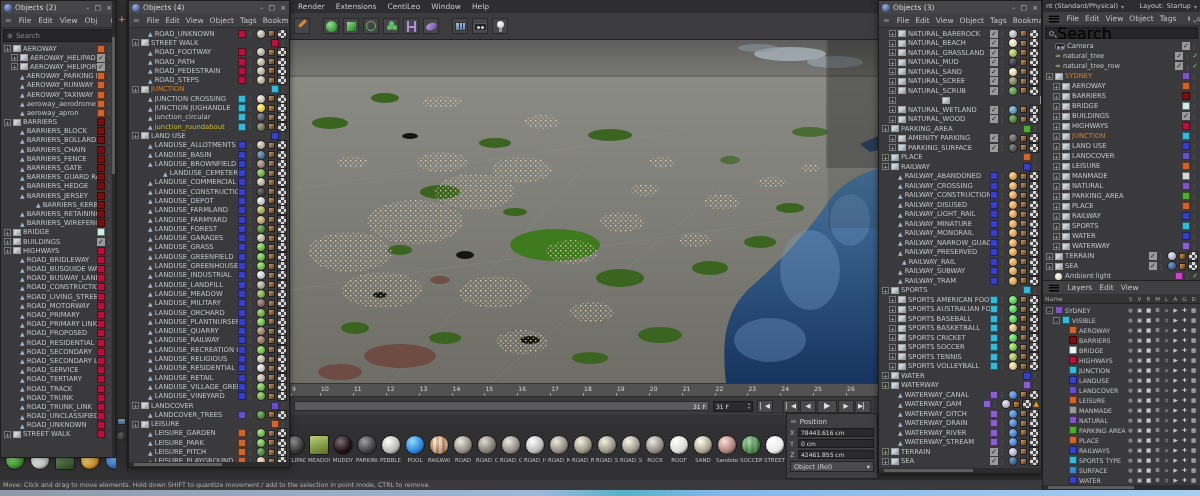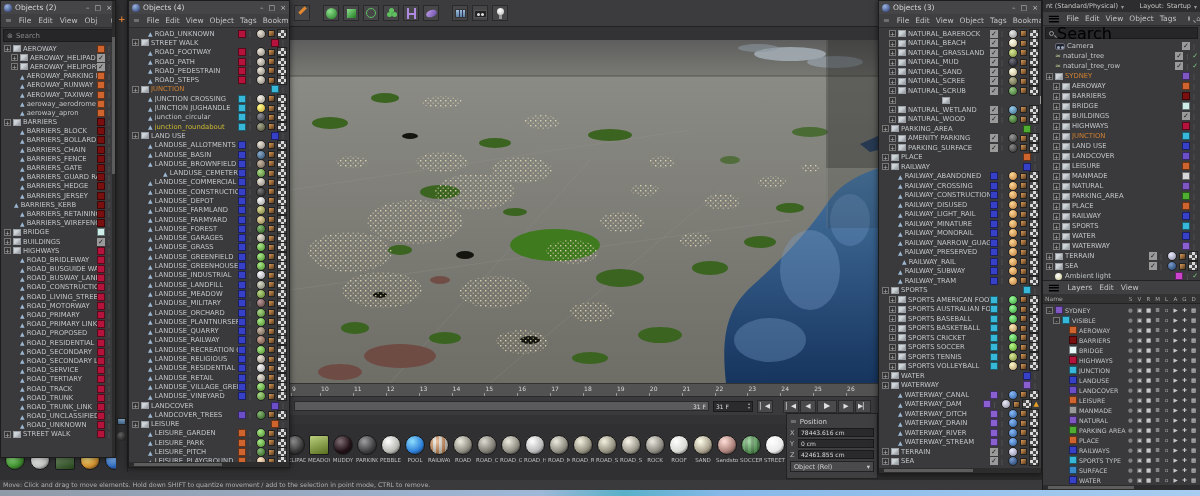--- a/index.html
+++ b/index.html
@@ -142,20 +142,27 @@
   
   .statusbar{position:absolute;left:0;top:480px;width:1042px;height:10px;background:#3a3a3c;color:#b0b0b0;font-size:6.3px;line-height:10px;padding-left:3px;z-index:3;white-space:nowrap;overflow:hidden;}
   .bottomstrip{position:absolute;left:0;top:490px;width:1200px;height:6px;background:linear-gradient(90deg,#8f9aa8,#9fb8d8 45%,#58b0c8 52%,#86b8e8 60%,#a8cdf0);z-index:6;}
 </style>
 </head>
 <body>
 
 <div class="app">
 
   <div class="main">
+    <div class="menubar">
+        <span class="mi">Render</span>
+        <span class="mi">Extensions</span>
+        <span class="mi">CentiLeo</span>
+        <span class="mi">Window</span>
+        <span class="mi">Help</span>
+      </div>
     <div class="toolbar">
       <div class="ti tb-pen">
           <i></i>
         </div>
       <div class="tsep"></div>
       <div class="ti tb-sph">
           <i></i>
         </div>
       <div class="ti tb-cube">
           <i></i>
@@ -602,21 +609,21 @@
           <span class="sw" style="background: rgb(122, 15, 15);"></span>
           <span class="dots">⋮</span>
         </div>
         <div class="trow" style="padding-left: 10px;">
           <span class="expsp"></span>
           <span class="cic">▲</span>
           <span class="lbl">BARRIERS_JERSEY</span>
           <span class="sw" style="background: rgb(122, 15, 15);"></span>
           <span class="dots">⋮</span>
         </div>
-        <div class="trow" style="padding-left: 4px;">
+        <div class="trow" style="padding-left: 26px;">
           <span class="expsp"></span>
           <span class="cic">▲</span>
           <span class="lbl">BARRIERS_KERB</span>
           <span class="sw" style="background: rgb(122, 15, 15);"></span>
           <span class="dots">⋮</span>
         </div>
         <div class="trow" style="padding-left: 10px;">
           <span class="expsp"></span>
           <span class="cic">▲</span>
           <span class="lbl">BARRIERS_RETAINING_WALL</span>

